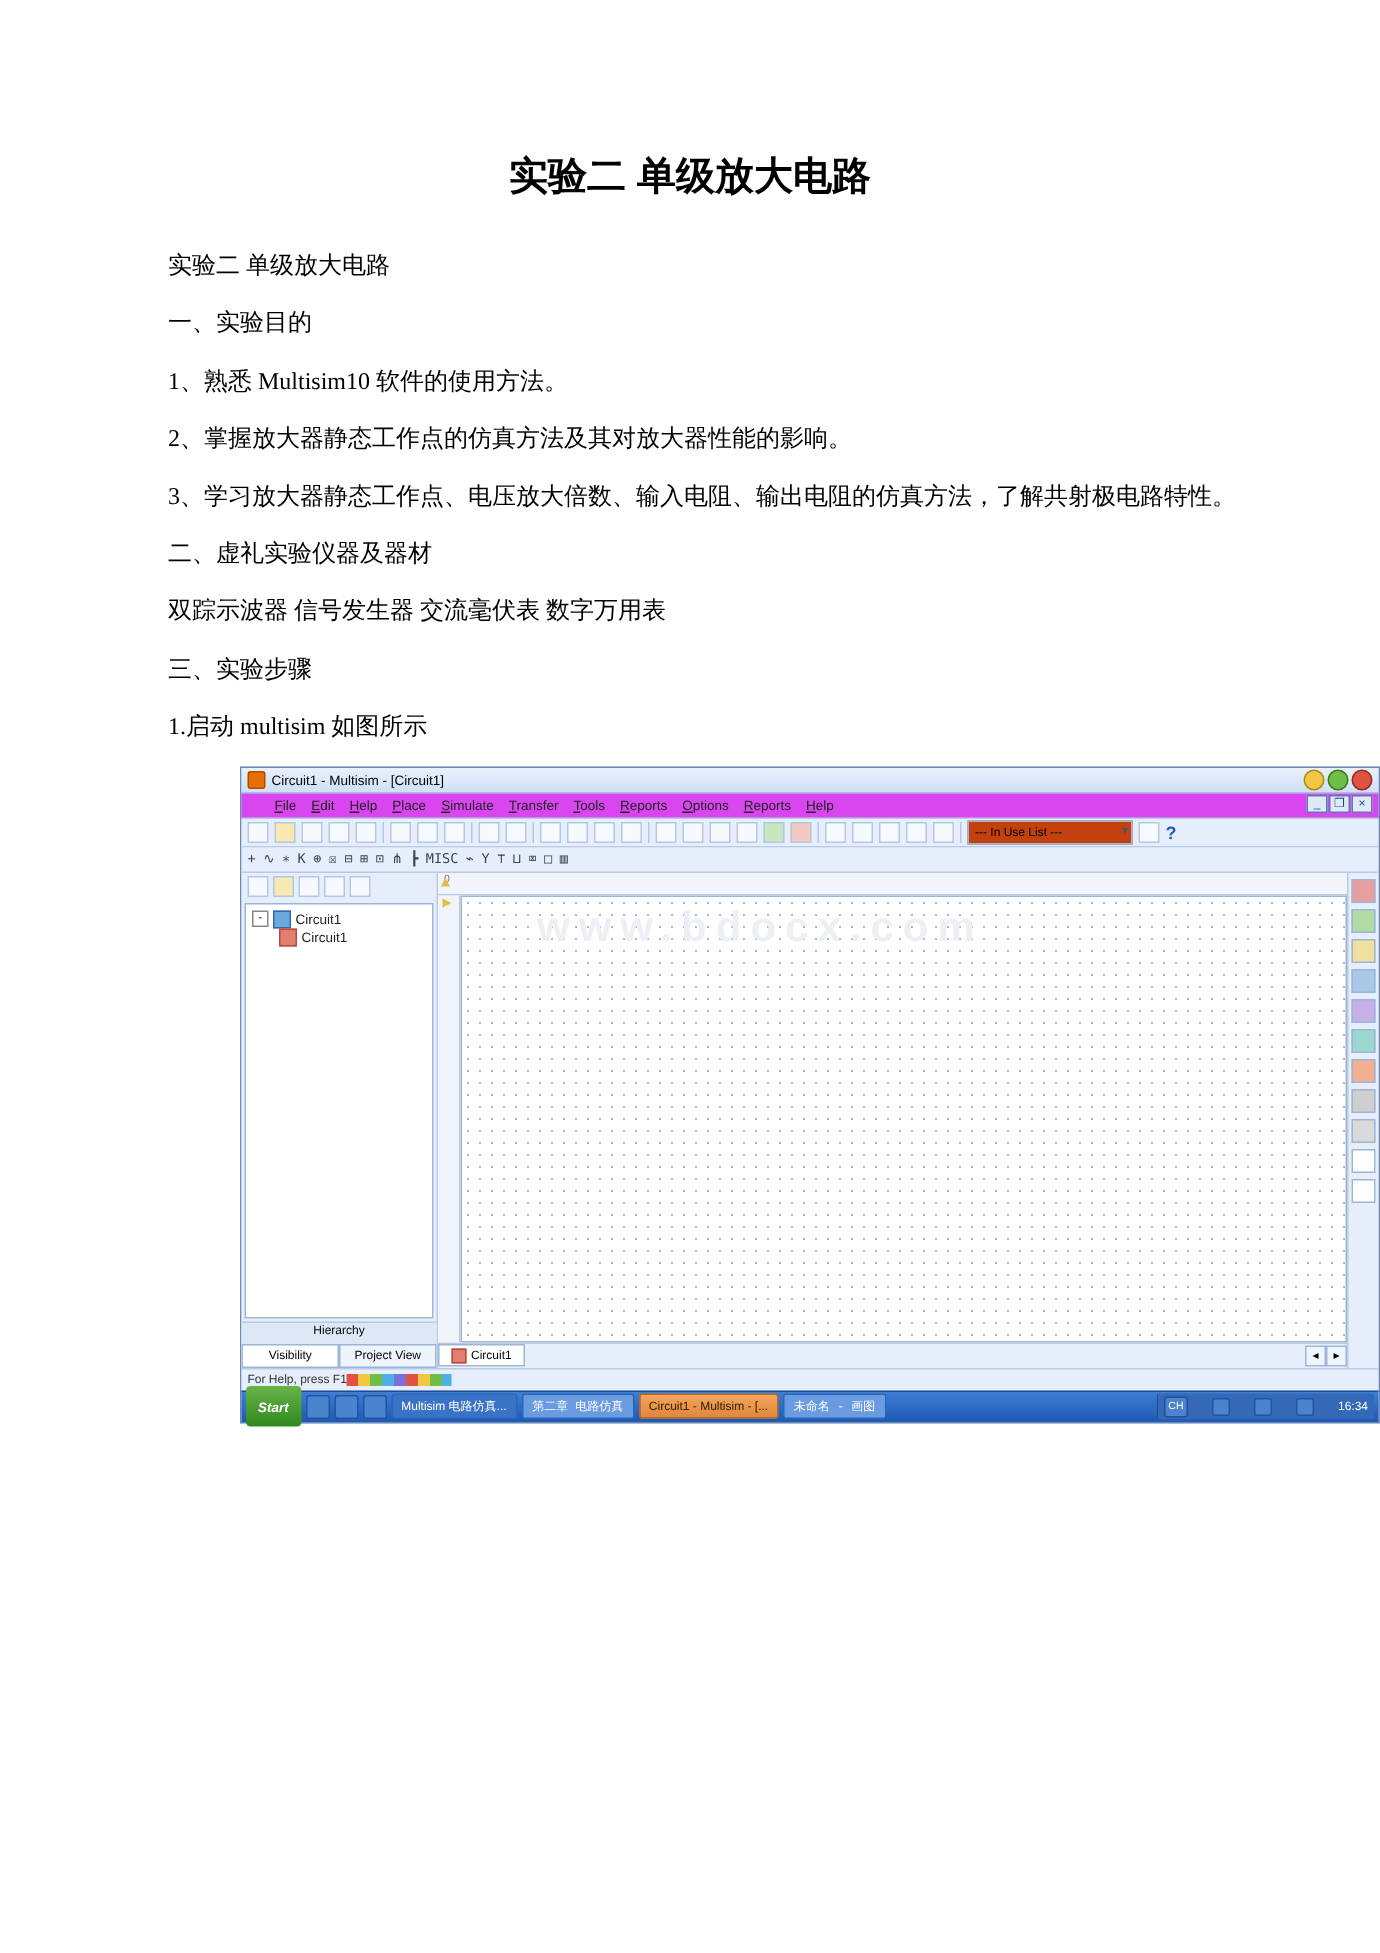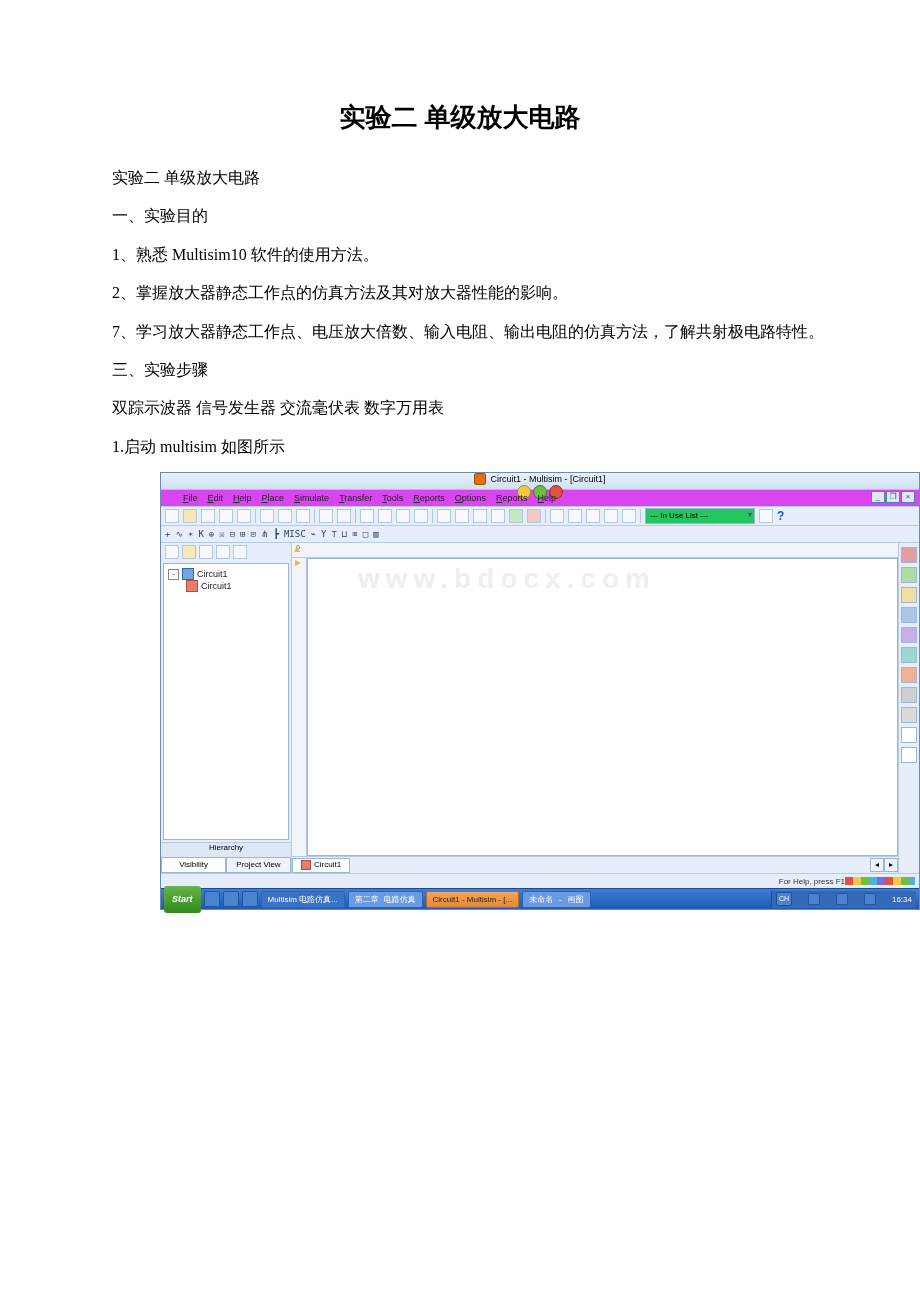--- a/index.html
+++ b/index.html
@@ -45,21 +45,20 @@
     position: relative;
   }
   .titlebar {
     height: 16px;
     background: linear-gradient(#e9f1fb,#cfe0f5);
     display: flex;
     align-items: center;
     padding: 0 4px;
     justify-content: space-between;
     border-bottom: 1px solid #a9c0de;
-    flex-direction: column;
   }
   .titlebar-left { display:flex; align-items:center; gap:4px; }
   .winicon {
     width: 10px; height: 10px; background: #e76f00; border:1px solid #a55000; border-radius:2px;
   }
   .winbtns { display:flex; gap:2px; }
   .winbtns span {
     width:12px;height:12px;border-radius:50%;display:inline-block;
   }
   .winbtns .min{background:#f3c742;border:1px solid #ad8a1a;}
@@ -83,21 +82,21 @@
     width:12px;height:10px;border:1px solid #5a7bad;background:#dfe9f7;font-size:8px;text-align:center;line-height:9px;color:#2a4a7a;
   }
   .toolbar {
     height:18px;background:#e6eefb;display:flex;align-items:center;padding:0 4px;gap:4px;border-bottom:1px solid #b9cbe4;
   }
   .tbtn{width:14px;height:14px;background:#f6f9fe;border:1px solid #b4c7e2;box-sizing:border-box;}
   .tbtn.y{background:#f8e9b3;}
   .tbtn.g{background:#c7e7c1;}
   .tbtn.r{background:#f3c9c3;}
   .tsep{width:1px;height:14px;background:#b4c7e2;}
-  .tdrop{height:14px;border:1px solid #9db6d8;background:#22c55e;font-size:8px;padding:0 14px 0 4px;position:relative;min-width:90px;line-height:13px;}
+  .tdrop{height:14px;border:1px solid #9db6d8;background:#c2410c;font-size:8px;padding:0 14px 0 4px;position:relative;min-width:90px;line-height:13px;}
   .tdrop::after{content:"▾";position:absolute;right:2px;top:-1px;color:#456;}
   .help-q{color:#1a5bc0;font-weight:bold;font-size:12px;}
   .toolbar2{height:16px;background:#e6eefb;display:flex;align-items:center;padding:0 4px;gap:5px;border-bottom:1px solid #b9cbe4;color:#345;font-size:9px;}
   .toolbar2 .sym{font-family:monospace;}
   .body-row{display:flex;height:330px;}
   .left-pane{width:130px;background:#e6eefb;border-right:1px solid #b9cbe4;display:flex;flex-direction:column;}
   .lp-tools{height:18px;display:flex;align-items:center;gap:3px;padding:0 4px;}
   .lp-tools .tbtn{width:14px;height:14px;}
   .tree{flex:1;background:#fff;margin:2px;border:1px solid #9db6d8;padding:4px;font-size:9px;color:#222;}
   .tree .node{display:flex;align-items:center;gap:3px;}
@@ -131,21 +130,21 @@
   .center-tab{height:16px;background:#e6eefb;border-top:1px solid #b9cbe4;display:flex;align-items:center;}
   .center-tab .tab{border:1px solid #9db6d8;background:#fff;padding:0 8px;font-size:8px;height:13px;line-height:12px;display:flex;align-items:center;gap:3px;}
   .center-tab .filei{width:8px;height:8px;background:#e37f71;border:1px solid #b84a3a;}
   .center-tab .scroller{margin-left:auto;display:flex;}
   .center-tab .scroller span{width:12px;height:12px;border:1px solid #9db6d8;background:#eef4fd;font-size:8px;text-align:center;line-height:11px;}
   .right-rail{width:20px;background:#e6eefb;display:flex;flex-direction:column;align-items:center;padding-top:4px;gap:4px;border-left:1px solid #b9cbe4;}
   .rb{width:14px;height:14px;border:1px solid #9db6d8;background:#fff;}
   .rb.c1{background:#e69e9e;} .rb.c2{background:#b0dca4;} .rb.c3{background:#f0e0a0;}
   .rb.c4{background:#a9c7e8;} .rb.c5{background:#c7b0e8;} .rb.c6{background:#9cd7d0;}
   .rb.c7{background:#f2b090;} .rb.c8{background:#cfcfcf;} .rb.c9{background:#dadada;}
-  .status{height:14px;background:#e6eefb;border-top:1px solid #b9cbe4;display:flex;align-items:center;justify-content:flex-end;padding:0 4px;font-size:8px;color:#333;}
+  .status{height:14px;background:#e6eefb;border-top:1px solid #b9cbe4;display:flex;align-items:center;justify-content:flex-start;padding:0 4px;font-size:8px;color:#333;}
   .status .rain{width:70px;height:8px;background:repeating-linear-gradient(90deg,#e25241 0 8px,#f3c742 8px 16px,#6fbf45 16px 24px,#4db1e7 24px 32px,#7a6fd8 32px 40px);}
   .taskbar{
     height:20px;background:linear-gradient(#3f7ed4,#1d59b5);
     display:flex;align-items:center;padding:0 3px;gap:3px;
     border-top:1px solid #184a96;color:#fff;font-size:9px;
   }
   .startbtn{background:linear-gradient(#67b34a,#2f8a1e);height:27px;padding:0 8px;border-radius:3px;display:flex;align-items:center;font-style:italic;font-weight:bold;}
   .ql{width:14px;height:14px;background:#4a84cf;border:1px solid #225599;border-radius:2px;}
   .tbitem{height:15px;padding:0 6px;border:1px solid #2a66b7;background:#3a72c5;border-radius:2px;display:flex;align-items:center;font-size:8px;white-space:nowrap;}
   .tbitem.act{background:linear-gradient(#f3a65c,#e0873b);border-color:#b96820;color:#332000;}
@@ -158,23 +157,24 @@
 <body>
 
 <div class="page">
 
   <div class="title">实验二 单级放大电路</div>
 
   <div class="para-no-indent">实验二 单级放大电路</div>
   <div class="para-no-indent">一、实验目的</div>
   <div class="para-no-indent">1、熟悉 Multisim10 软件的使用方法。</div>
   <div class="para-no-indent">2、掌握放大器静态工作点的仿真方法及其对放大器性能的影响。</div>
-  <div class="para" style="text-indent:2em;">7、学习放大器静态工作点、电压放大倍数、输入电阻、输出电阻的仿真方法，了解共射极电路特性。</div>
+  <div class="para" style="text-indent:2em;">3、学习放大器静态工作点、电压放大倍数、输入电阻、输出电阻的仿真方法，了解共射极电路特性。</div>
+  <div class="para-no-indent">二、虚礼实验仪器及器材</div>
+  <div class="para-no-indent">双踪示波器  信号发生器  交流毫伏表  数字万用表</div>
   <div class="para-no-indent">三、实验步骤</div>
-  <div class="para-no-indent">双踪示波器  信号发生器  交流毫伏表  数字万用表</div>
   <div class="para-no-indent">1.启动 multisim 如图所示</div>
 
   <div class="screenshot-wrap">
     <div class="app-frame">
 
       <div class="titlebar">
         <div class="titlebar-left">
           <span class="winicon"></span>
           <span>Circuit1 - Multisim - [Circuit1]</span>
         </div>

